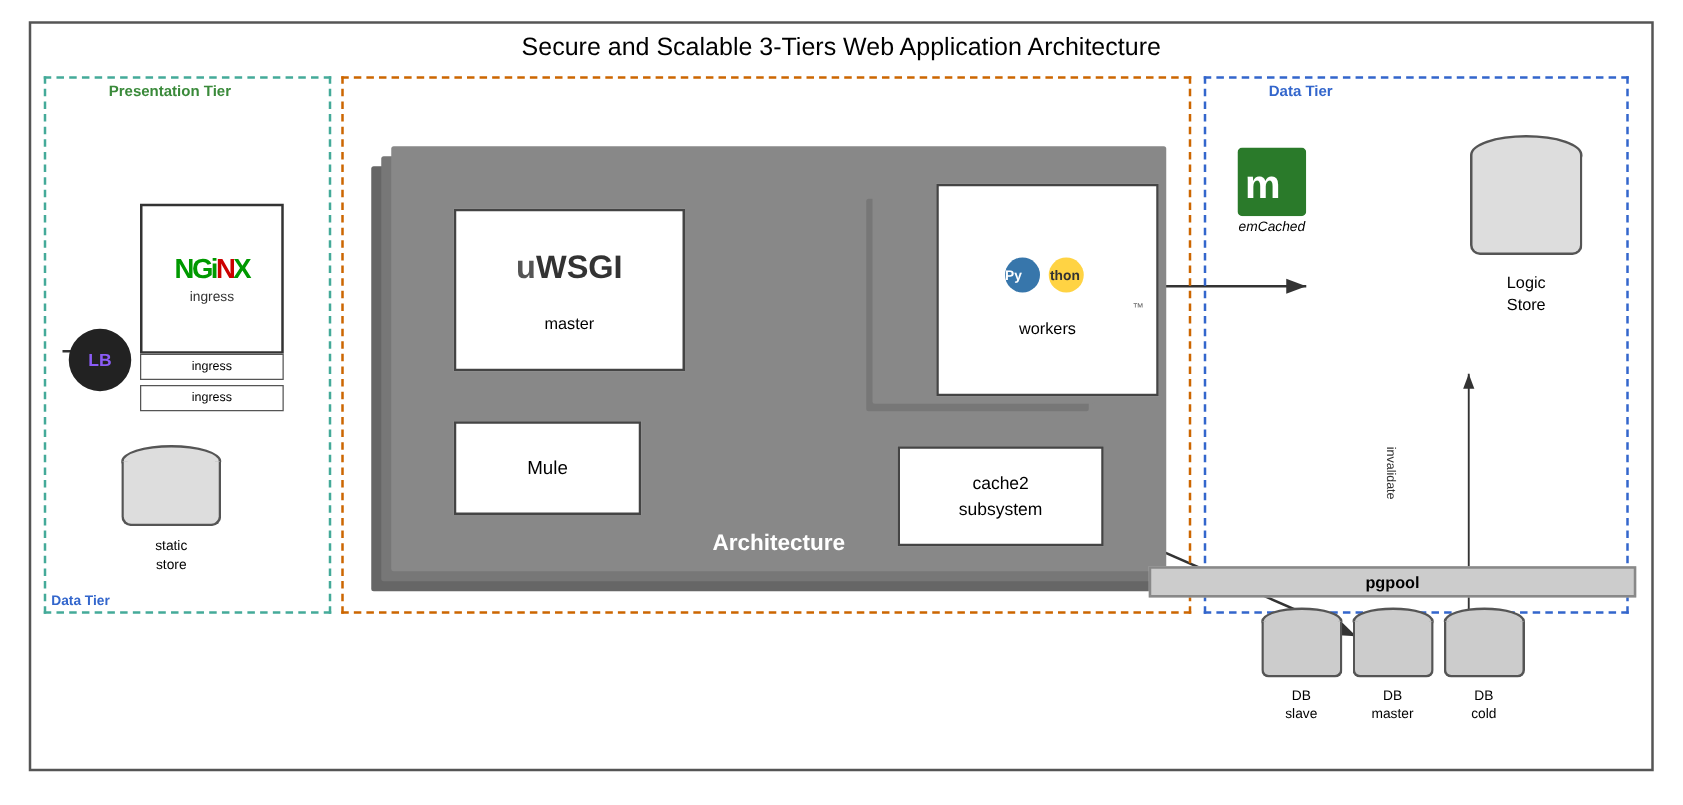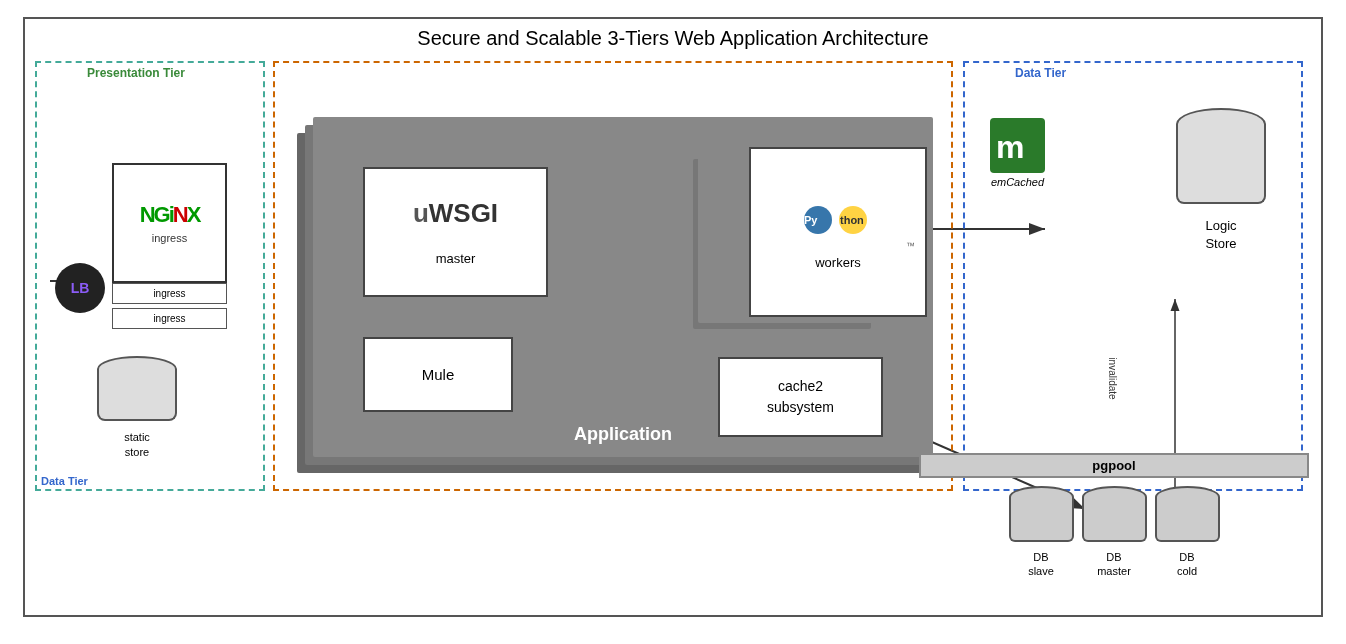--- a/index.html
+++ b/index.html
@@ -237,21 +237,21 @@
         <span>static</span><br><span>store</span>
       </div>
     </div>
   </div>
 
   <div style="position:absolute; left:248px; top:42px; width:680px; height:430px; border:2px dashed #cc6600;">
 
     <div style="position:absolute; left:22px; top:70px; width:628px; height:340px; background:#666; border-radius:2px;"></div>
     <div style="position:absolute; left:30px; top:62px; width:624px; height:340px; background:#777; border-radius:2px;"></div>
     <div style="position:absolute; left:38px; top:54px; width:620px; height:340px; background:#888; border-radius:2px;">
-      <div style="position:absolute; bottom:12px; left:0; right:0; text-align:center; color:#fff; font-size:18px; font-weight:bold;">Application</div>
+      <div style="position:absolute; bottom:12px; left:0; right:0; text-align:center; color:#fff; font-size:18px; font-weight:bold;">Architecture</div>
 
       <div style="position:absolute; left:50px; top:50px; width:185px; height:130px; background:#fff; border:2px solid #444; display:flex; flex-direction:column; align-items:center; justify-content:center;gap:16px;">
         <div style="font-size:26px; font-weight:bold; color:#333;"><span style="color:#555; font-style:normal;">u</span><span style="color:#333;">WSGI</span></div>
         <div style="font-size:13px; margin-top:6px;">master</div>
       </div>
 
       <div style="position:absolute; left:50px; top:220px; width:150px; height:75px; background:#fff; border:2px solid #444; display:flex; align-items:center; justify-content:center; font-size:15px;">
         <span>Mule</span>
       </div>
 

